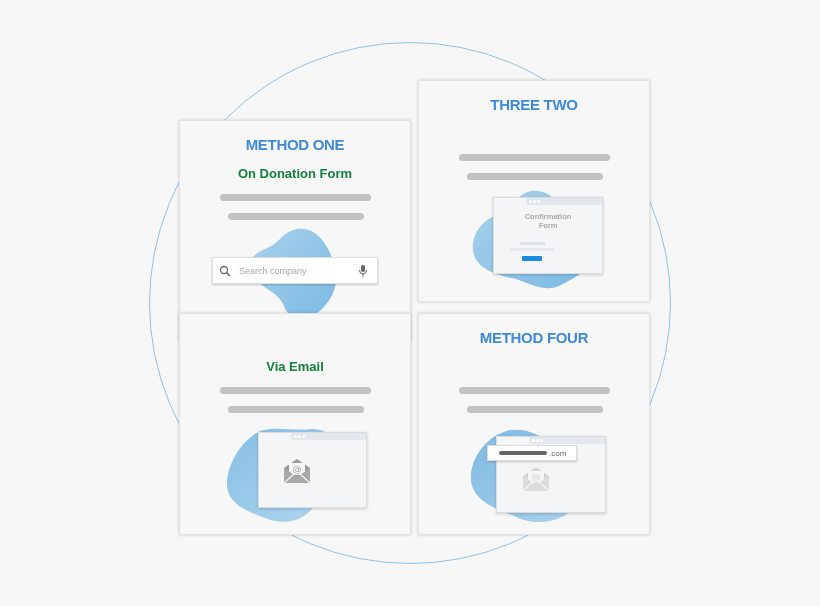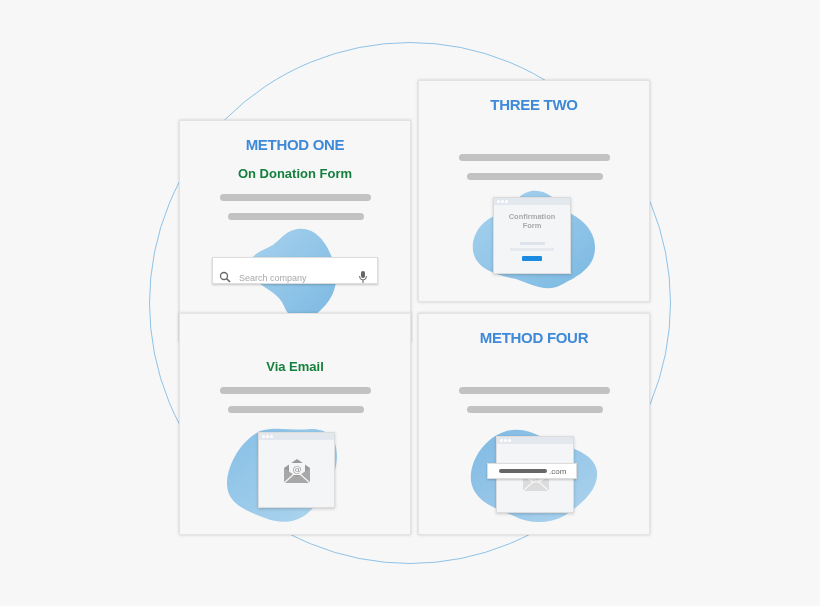--- a/index.html
+++ b/index.html
@@ -9,29 +9,29 @@
   .c1{left:179px;top:80px;margin-top:40px;}
   .c2{left:418px;top:80px;}
   .c3{left:179px;top:313px;}
   .c4{left:418px;top:313px;}
   .title{position:absolute;left:0;right:0;top:15px;text-align:center;color:#3f8ad8;font-weight:bold;font-size:15px;letter-spacing:-0.3px;}
   .sub{position:absolute;left:0;right:0;top:45px;text-align:center;color:#15803d;font-weight:bold;font-size:13px;}
   .bar{position:absolute;height:7px;border-radius:4px;background:#c2c2c2;}
   .bar1{left:40px;width:151px;top:73px;}
   .bar2{left:48px;width:136px;top:92px;}
   .blob{position:absolute;}
-  .search{position:absolute;left:32px;top:136px;width:164px;height:25px;background:#fff;border:1px solid #ddd;box-shadow:0 1px 2px rgba(0,0,0,0.2);display:flex;align-items:flex-end;font-size:9px;color:#a8a8a8;}
+  .search{position:absolute;left:32px;top:136px;width:164px;height:25px;background:#fff;border:1px solid #ddd;box-shadow:0 1px 2px rgba(0,0,0,0.2);display:flex;align-items:center;font-size:9px;color:#a8a8a8;}
   .search .s-icon{margin-left:6px;width:12px;height:12px;}
   .search .ph{margin-left:8px;flex:1;}
   .search .mic{width:10px;height:12px;margin-right:9px;}
-  .win{position:absolute;background:#f4f5f6;border:1px solid #dcdcdc;box-shadow:0 1px 3px rgba(0,0,0,0.18);}
+  .win{position:absolute;background:#f4f5f6;border:1px solid #dcdcdc;box-shadow:0 1px 3px rgba(0,0,0,0.18);padding-left:32px;}
   .win .tb{height:7px;background:#e3e7ee;position:relative;}
   .win .dot{position:absolute;top:2px;width:3px;height:3px;border-radius:50%;background:#fff;}
   .conf-title{position:absolute;left:0;right:0;top:14px;text-align:center;font-size:7.5px;font-weight:bold;color:#a9a9a9;line-height:9px;}
-  .email-bar{position:absolute;background:#fff;border:1px solid #ddd;box-shadow:0 1px 2px rgba(0,0,0,0.2);display:flex;align-items:center;font-size:8px;color:#666;margin-top:18px;}
+  .email-bar{position:absolute;background:#fff;border:1px solid #ddd;box-shadow:0 1px 2px rgba(0,0,0,0.2);display:flex;align-items:center;font-size:8px;color:#666;}
 </style>
 </head>
 <body>
 
 <div class="circle"></div>
 
 <div class="card c1">
   <div class="title">METHOD ONE</div>
   <div class="sub">On Donation Form</div>
   <div class="bar bar1"></div>

